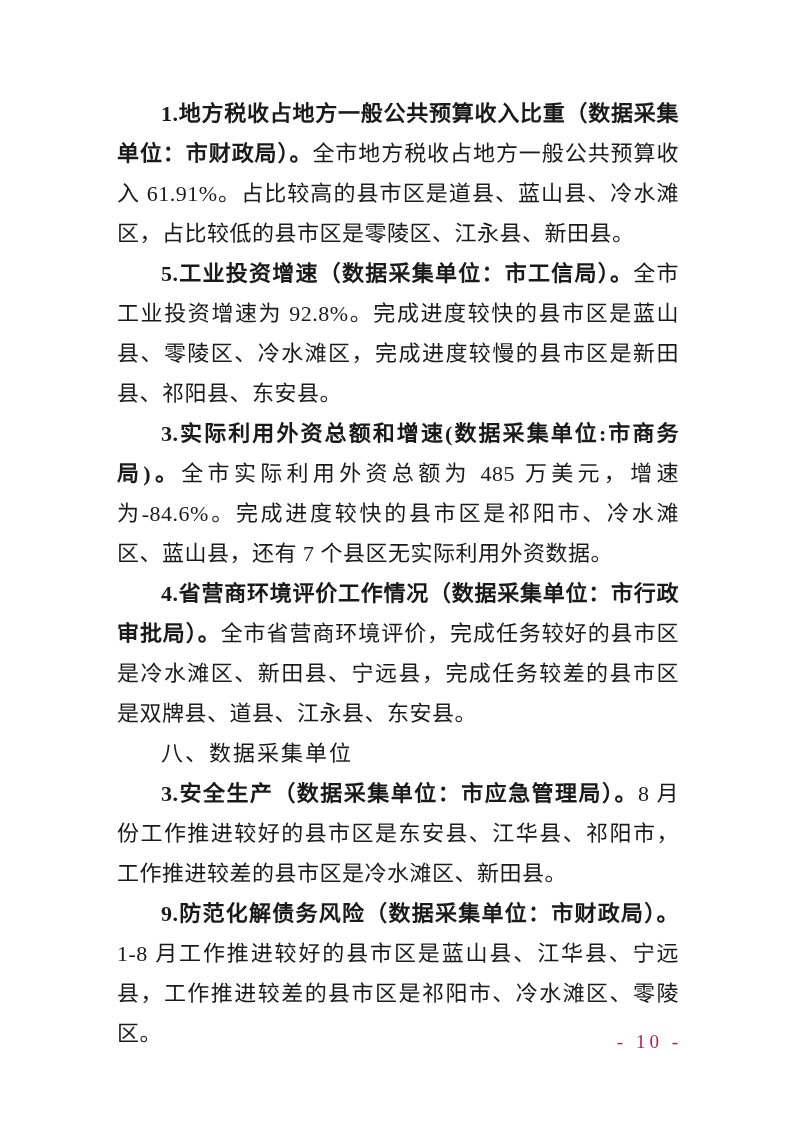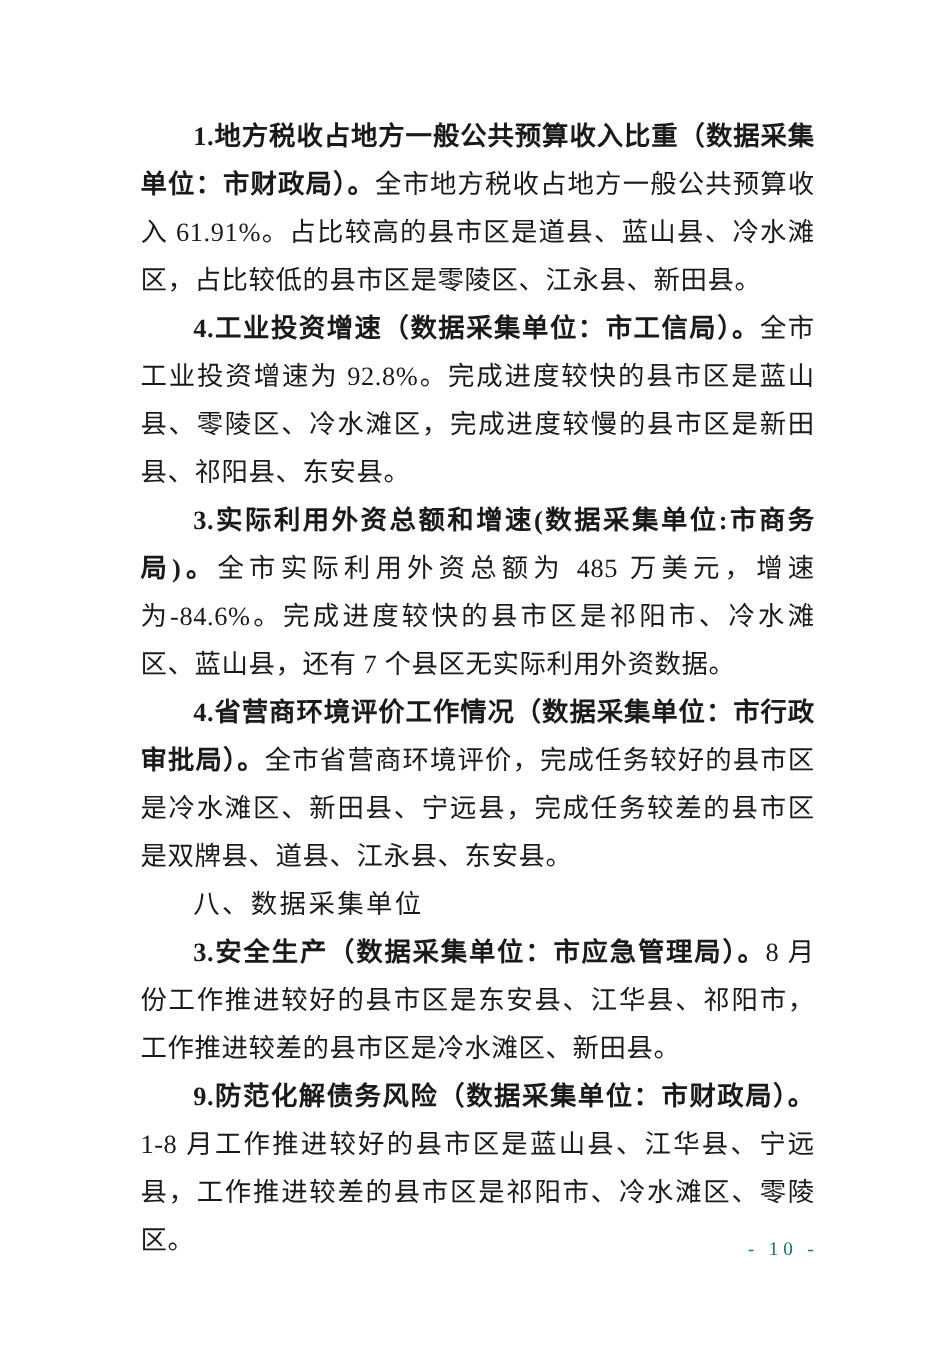--- a/index.html
+++ b/index.html
@@ -41,36 +41,36 @@
     line-height: 40px;
     text-indent: 2em;
     font-family: "Liberation Sans", "DejaVu Sans", sans-serif;
     font-weight: 400;
     letter-spacing: 2px;
   }
   .page-number {
     position: absolute;
     top: 1028px;
     right: 111px;
-    font-size: 16px;
+    font-size: 19px;
     line-height: 28px;
     font-family: "Liberation Serif", "DejaVu Serif", serif;
-    color: #0f766e;
+    color: #be185d;
     letter-spacing: 4px;
   }
 </style>
 </head>
 <body>
 
 <div class="page">
   <div class="content">
 
     <p class="para"><b class="lead">1.地方税收占地方一般公共预算收入比重（数据采集单位：市财政局）。</b><span>全市地方税收占地方一般公共预算收入 61.91%。占比较高的县市区是道县、蓝山县、冷水滩区，占比较低的县市区是零陵区、江永县、新田县。</span></p>
 
-    <p class="para"><b class="lead">4.工业投资增速（数据采集单位：市工信局）。</b><span>全市工业投资增速为 92.8%。完成进度较快的县市区是蓝山县、零陵区、冷水滩区，完成进度较慢的县市区是新田县、祁阳县、东安县。</span></p>
+    <p class="para"><b class="lead">5.工业投资增速（数据采集单位：市工信局）。</b><span>全市工业投资增速为 92.8%。完成进度较快的县市区是蓝山县、零陵区、冷水滩区，完成进度较慢的县市区是新田县、祁阳县、东安县。</span></p>
 
     <p class="para"><b class="lead">3.实际利用外资总额和增速(数据采集单位:市商务局)。</b><span>全市实际利用外资总额为 485 万美元，增速为-84.6%。完成进度较快的县市区是祁阳市、冷水滩区、蓝山县，还有 7 个县区无实际利用外资数据。</span></p>
 
     <p class="para"><b class="lead">4.省营商环境评价工作情况（数据采集单位：市行政审批局）。</b><span>全市省营商环境评价，完成任务较好的县市区是冷水滩区、新田县、宁远县，完成任务较差的县市区是双牌县、道县、江永县、东安县。</span></p>
 
     <p class="section-heading">八、数据采集单位</p>
 
     <p class="para"><b class="lead">3.安全生产（数据采集单位：市应急管理局）。</b><span>8 月份工作推进较好的县市区是东安县、江华县、祁阳市，工作推进较差的县市区是冷水滩区、新田县。</span></p>
 
     <p class="para"><b class="lead">9.防范化解债务风险（数据采集单位：市财政局）。</b><span>1-8 月工作推进较好的县市区是蓝山县、江华县、宁远县，工作推进较差的县市区是祁阳市、冷水滩区、零陵区。</span></p>

